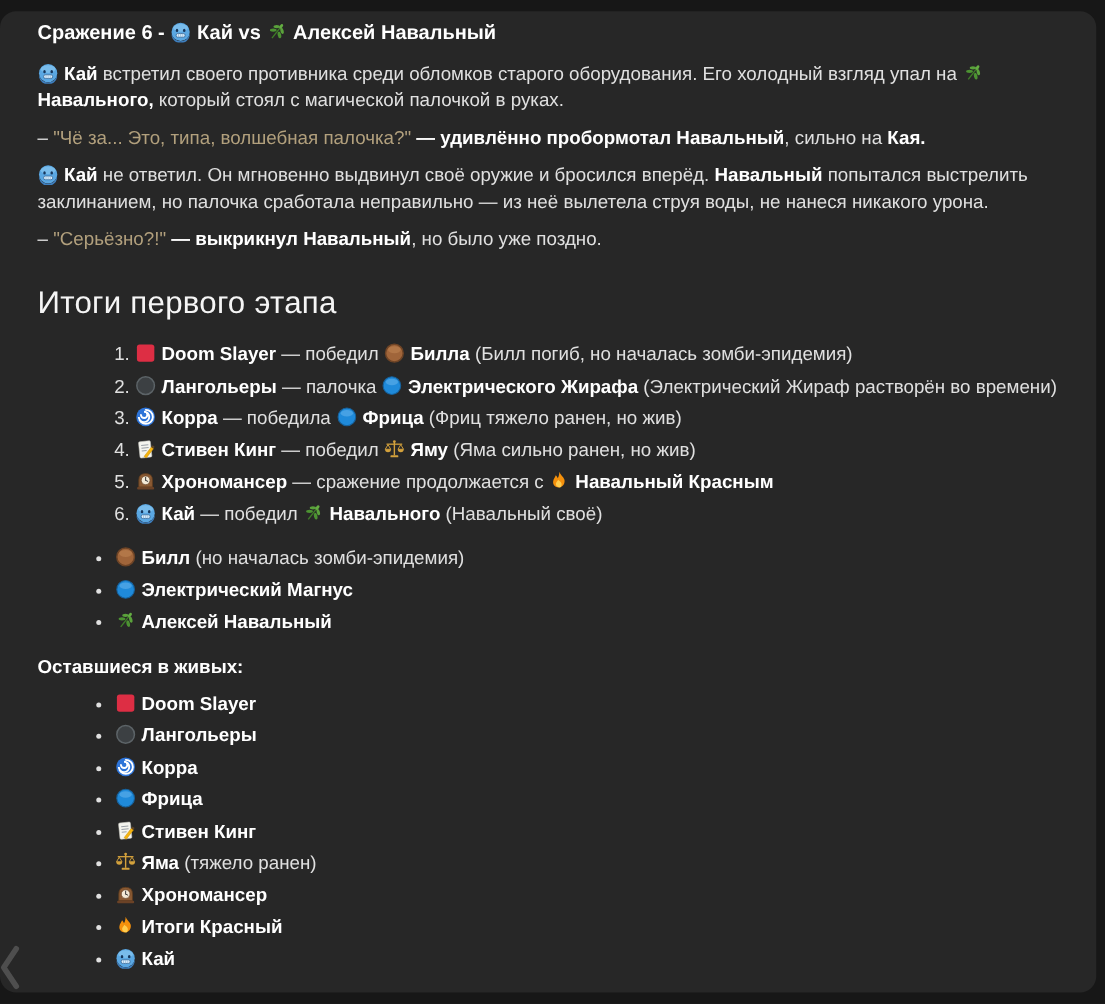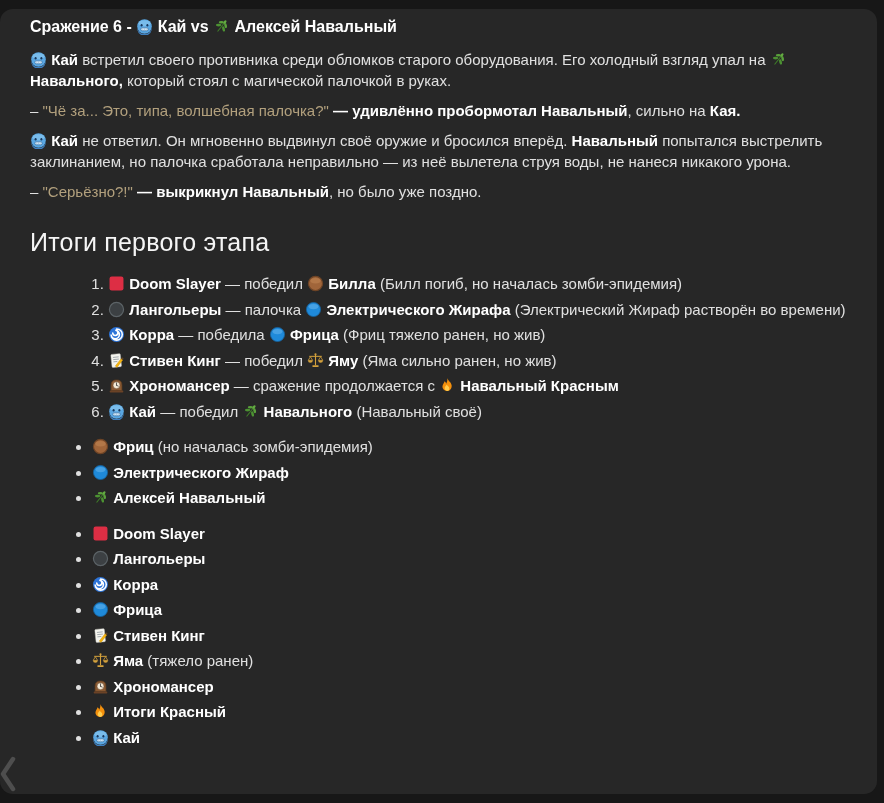--- a/index.html
+++ b/index.html
@@ -153,36 +153,37 @@
                 <ellipse cx="6.3" cy="10.8" rx="3.2" ry="1.6" fill="#4c9232" transform="rotate(-38 6.3 10.8)"></ellipse>
                 <ellipse cx="13.7" cy="10.8" rx="3.2" ry="1.6" fill="#4c9232" transform="rotate(38 13.7 10.8)"></ellipse>
                 <ellipse cx="10" cy="3.4" rx="1.4" ry="2.4" fill="#64ad42"></ellipse>
               </g>
             </svg></span><span class="b"> Навального</span><span class="t"> (Навальный своё)</span></li>
       </ol>
       <ul>
         <li><span class="emj"><svg viewBox="0 0 20 20" width="17" height="17">
               <circle cx="10" cy="10" r="8.3" fill="#a0653a" stroke="#6e4426" stroke-width="1.4"></circle>
               <ellipse cx="10" cy="6.8" rx="6" ry="3.2" fill="#b27748"></ellipse>
-            </svg></span><span class="b"> Фриц</span><span class="t"> (но началась зомби-эпидемия)</span></li>
-        <li><span class="emj"><svg viewBox="0 0 20 20" width="17" height="17">
-              <circle cx="10" cy="10" r="8.3" fill="#1f8ada" stroke="#16629d" stroke-width="1"></circle>
-              <ellipse cx="10" cy="6.6" rx="5.8" ry="3" fill="#46a1e4"></ellipse>
-            </svg></span><span class="b"> Электрического Жираф</span></li>
+            </svg></span><span class="b"> Билл</span><span class="t"> (но началась зомби-эпидемия)</span></li>
+        <li><span class="emj"><svg viewBox="0 0 20 20" width="17" height="17">
+              <circle cx="10" cy="10" r="8.3" fill="#1f8ada" stroke="#16629d" stroke-width="1"></circle>
+              <ellipse cx="10" cy="6.6" rx="5.8" ry="3" fill="#46a1e4"></ellipse>
+            </svg></span><span class="b"> Электрический Магнус</span></li>
         <li><span class="emj"><svg viewBox="0 0 20 20" width="17" height="17">
               <g transform="rotate(38 10 10)">
                 <path d="M10 2.5 L10 17.5" stroke="#3f7d28" stroke-width="1.3"></path>
                 <ellipse cx="6.8" cy="6.2" rx="3" ry="1.5" fill="#5aa23b" transform="rotate(-38 6.8 6.2)"></ellipse>
                 <ellipse cx="13.2" cy="6.2" rx="3" ry="1.5" fill="#5aa23b" transform="rotate(38 13.2 6.2)"></ellipse>
                 <ellipse cx="6.3" cy="10.8" rx="3.2" ry="1.6" fill="#4c9232" transform="rotate(-38 6.3 10.8)"></ellipse>
                 <ellipse cx="13.7" cy="10.8" rx="3.2" ry="1.6" fill="#4c9232" transform="rotate(38 13.7 10.8)"></ellipse>
                 <ellipse cx="10" cy="3.4" rx="1.4" ry="2.4" fill="#64ad42"></ellipse>
               </g>
             </svg></span><span class="b"> Алексей Навальный</span></li>
       </ul>
+      <p><span class="b">Оставшиеся в живых:</span></p>
       <ul>
         <li><span class="emj"><svg viewBox="0 0 20 20" width="17" height="17">
               <rect x="1.8" y="1.8" width="16.4" height="16.4" rx="2.6" fill="#dd2e44"></rect>
             </svg></span><span class="b"> Doom Slayer</span></li>
         <li><span class="emj"><svg viewBox="0 0 20 20" width="17" height="17">
               <circle cx="10" cy="10" r="8.3" fill="#3c4043" stroke="#5c6367" stroke-width="1.4"></circle>
             </svg></span><span class="b"> Лангольеры</span></li>
         <li><span class="emj"><svg viewBox="0 0 20 20" width="17" height="17">
               <circle cx="10" cy="10" r="8.8" fill="#2d74d8"></circle>
               <path d="M10.2 3.4 A6.6 6.6 0 1 1 3.6 10 A4.9 4.9 0 1 0 8.5 5.1 A3 3 0 1 1 5.6 8.2" fill="none" stroke="#ffffff" stroke-width="1.8" stroke-linecap="round"></path>

